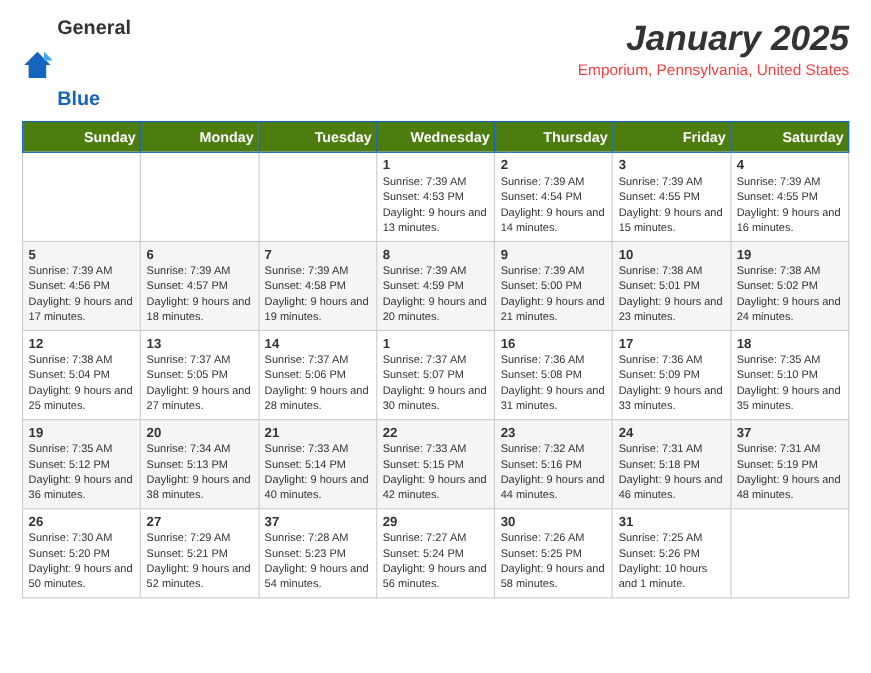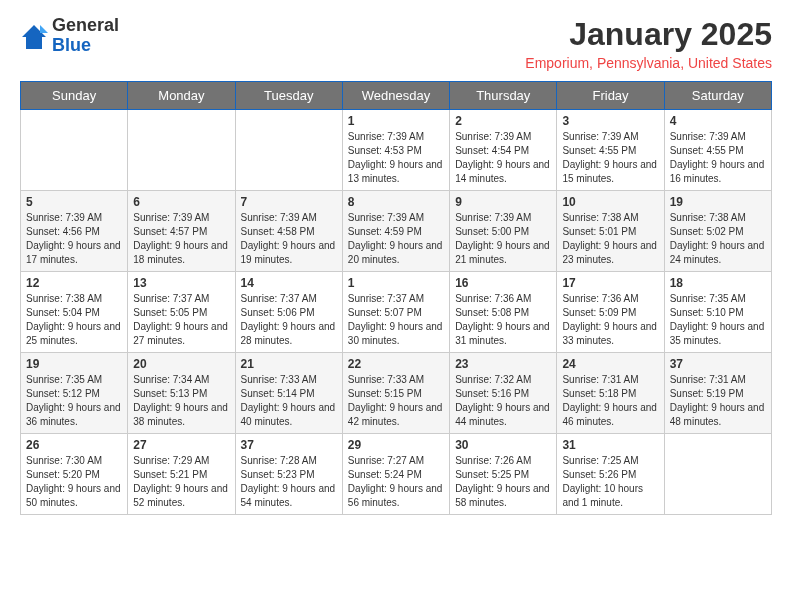--- a/index.html
+++ b/index.html
@@ -19,54 +19,56 @@
     .logo {
       display: flex;
       align-items: center;
     }
     .logo-text {
       display: flex;
       flex-direction: column;
       font-size: 18px;
       font-weight: bold;
       line-height: 1.1;
+      gap: 44px;
     }
     .logo-general { color: #333; }
     .logo-blue { color: #1565c0; }
     .logo-icon {
       width: 28px;
       height: 28px;
       margin-right: 4px;
       margin-top: 2px;
     }
     .title-block {
       text-align: right;
     }
     .month-title {
       font-size: 32px;
       font-weight: bold;
       color: #333;
+      font-style: italic;
     }
     .location {
       font-size: 14px;
       color: #ef4444;
       margin-top: 2px;
     }
     .calendar {
       width: 100%;
       border-collapse: collapse;
       border: 1px solid #ccc;
     }
     .calendar th {
-      background-color: #737373;
+      background-color: #4d7c0f;
       color: #fff;
       font-size: 13px;
-      font-weight: normal;
+      font-weight: bold;
       padding: 6px 4px;
-      text-align: center;
+      text-align: right;
       border: 1px solid #1565c0;
     }
     .calendar td {
       width: calc(100% / 7);
       vertical-align: top;
       padding: 4px 5px;
       border: 1px solid #ccc;
       font-size: 10.5px;
       color: #333;
       height: 80px;

